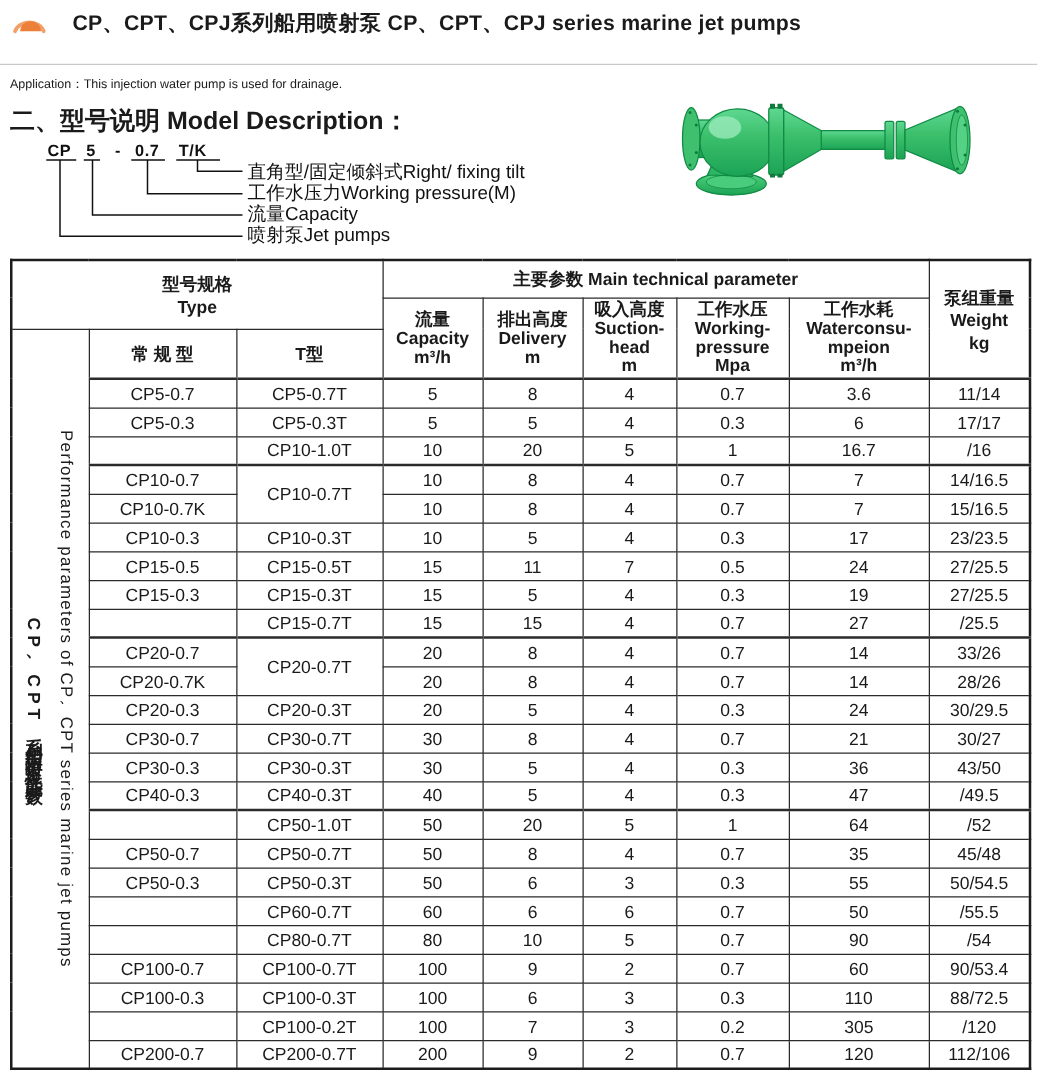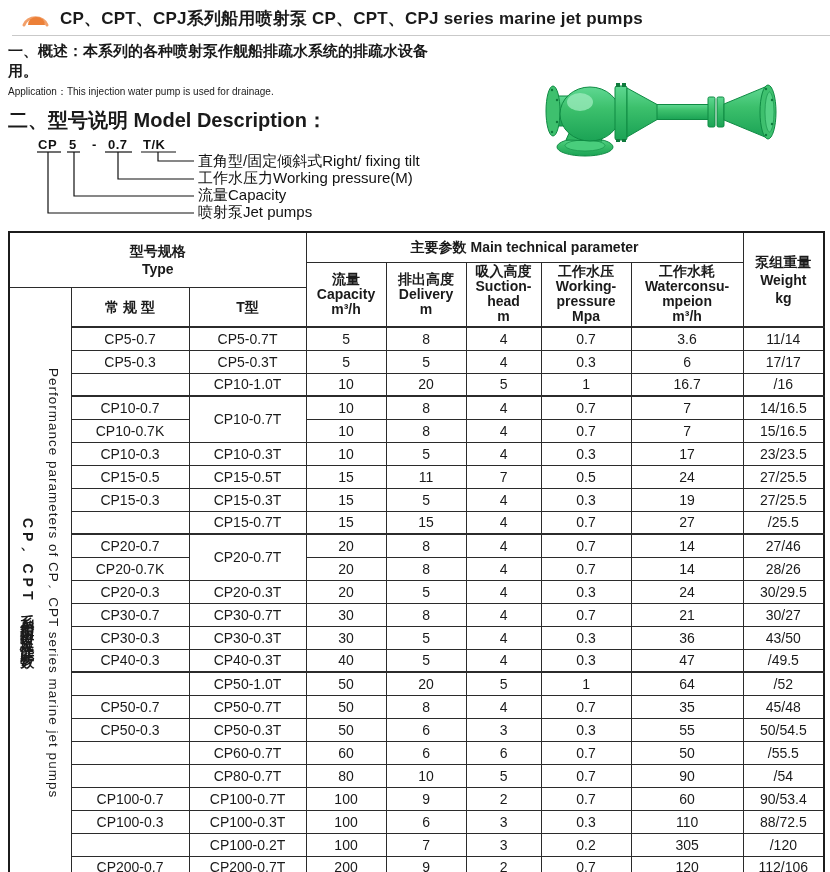--- a/index.html
+++ b/index.html
@@ -5,22 +5,22 @@
   * { margin:0; padding:0; box-sizing:border-box; }
   html,body { background:#ffffff; }
   body {
     width:830px; height:872px; overflow:hidden; position:relative;
     font-family:"Liberation Sans","DejaVu Sans",sans-serif; color:#1a1a1a;
   }
   [data-bind] { white-space:pre-line; }
 
   
   .hdr {
-    display:flex; align-items:center; gap:10px;
-    padding:7px 0 5px 8px; border-bottom:1px solid #c9c9c9;margin-left:12px;
+    display:flex; align-items:center; gap:20px;
+    padding:7px 0 21px 8px; border-bottom:1px solid #c9c9c9;
   }
   .hdr .title { font-size:17px; font-weight:bold; letter-spacing:0.2px; }
   .hdr .title span { white-space:nowrap; }
 
   
   .overview { margin:5px 0 0 8px; }
   .overview .zh { font-size:15px; font-weight:bold; line-height:20px; }
   .overview .en { font-size:10px; line-height:21px; }
 
   .sec2 { margin:5px 0 0 8px; font-size:20px; font-weight:bold; }
@@ -67,22 +67,20 @@
     <path d="M4 16 A 12 10 0 0 1 27 16" fill="none" stroke="#f2a06a" stroke-width="3" stroke-linecap="round"></path>
     <path d="M8 16 A 8.5 8 0 0 1 25 16 Z" fill="#ec8038"></path>
   </svg>
   <div class="title">
     <span data-bind="header.title_zh">CP、CPT、CPJ系列船用喷射泵</span>
     <span data-bind="header.title_en">CP、CPT、CPJ series marine jet pumps</span>
   </div>
 </div>
 
 <div class="overview">
-  <div class="zh" data-bind="overview.zh_lines">一、概述：本系列的各种喷射泵作舰船排疏水系统的排疏水设备
-用。</div>
   <div class="en" data-bind="overview.en">Application：This injection water pump is used for drainage.</div>
 </div>
 
 <div class="sec2" data-bind="model_description.heading">二、型号说明 Model Description：</div>
 
 <svg class="diagram" width="520" height="92" viewBox="0 0 520 92">
   <text class="code" x="30" y="13" data-bind="model_description.code_parts.series">CP</text>
   <text class="code" x="61" y="13" data-bind="model_description.code_parts.capacity">5</text>
   <text class="code" x="84" y="13" data-bind="model_description.code_parts.dash">-</text>
   <text class="code" x="100" y="13" data-bind="model_description.code_parts.pressure">0.7</text>
@@ -287,21 +285,21 @@
     <td>/25.5</td>
   </tr>
       <tr class="data">
     <td>CP20-0.7</td>
     <td rowspan="2">CP20-0.7T</td>
     <td>20</td>
     <td>8</td>
     <td>4</td>
     <td>0.7</td>
     <td>14</td>
-    <td>27/46</td>
+    <td>33/26</td>
   </tr>
       <tr class="data">
     <td>CP20-0.7K</td>
 
     <td>20</td>
     <td>8</td>
     <td>4</td>
     <td>0.7</td>
     <td>14</td>
     <td>28/26</td>

